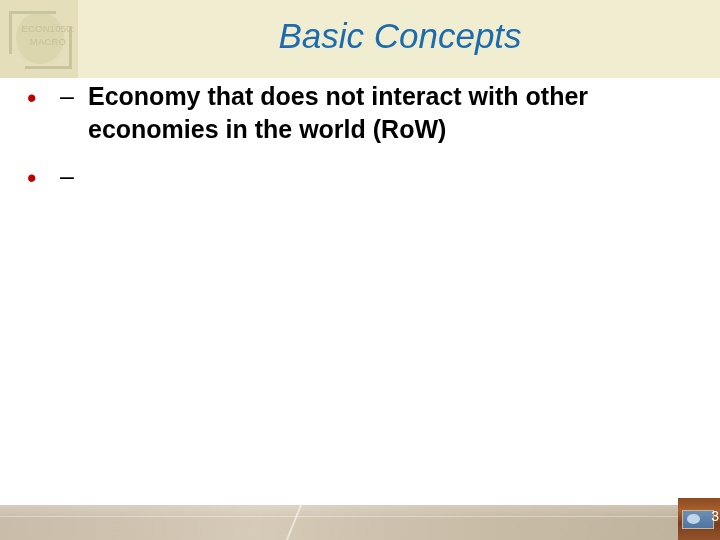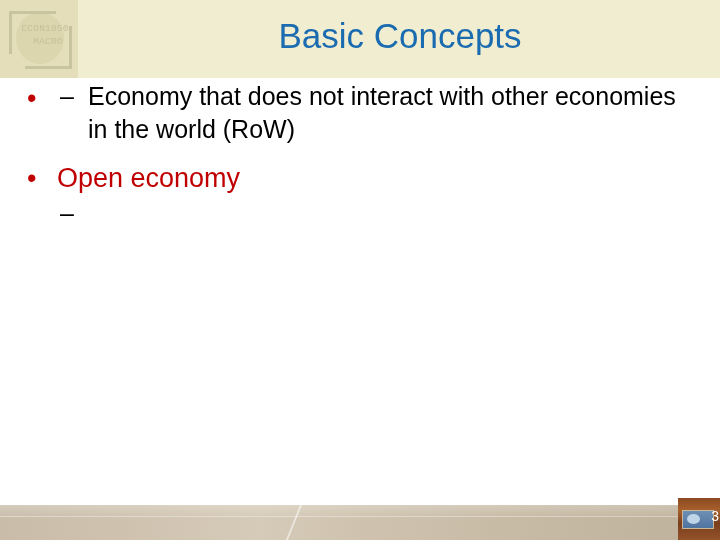--- a/index.html
+++ b/index.html
@@ -66,35 +66,36 @@
   }
   .logo-text {
     position: absolute;
     left: 0; top: 22px;
     width: 96px;
     text-align: center;
     color: #C6C09B;
     font-size: 9.5px;
     line-height: 13px;
     letter-spacing: 0.2px;
-    font-family: Liberation Mono, monospace;
+    font-family: Liberation Sans, sans-serif;
   }
 
   
   .slide-title {
     position: absolute;
     left: 88px; top: 14px;
     width: 624px;
     text-align: center;
     color: #1A6BB0;
     font-size: 35px;
     line-height: 44px;
     font-weight: normal;
     font-family: "Liberation Sans", sans-serif;
     white-space: nowrap;
+    font-style: italic;
   }
 
   
   .body-area {
     position: absolute;
     left: 0; top: 80px;
     width: 720px;
     height: 420px;
   }
 
@@ -129,20 +130,21 @@
     position: absolute;
     left: 60px;
     top: 0;
     color: #000000;
     font-size: 25px;
     line-height: 33px;
   }
   .bullet-l2 .text {
     display: block;
     max-width: 600px;
+    font-weight: bold;
   }
 
   .gap-after-l2 { height: 14px; }
 
   
   .footer-band {
     position: absolute;
     left: 0; top: 505px;
     width: 720px;
     height: 35px;
@@ -227,21 +229,20 @@
 
     <div class="bullet-l2">
       <span class="marker">–</span>
       <span class="text">Economy that does not interact with other economies in the world (RoW)</span>
     </div>
 
     <div class="gap-after-l2"></div>
 
     <div class="bullet-l1">
       <span class="marker">•</span>
-      <span class="text">Open economy</span>
     </div>
 
     <div class="bullet-l2">
       <span class="marker">–</span>
     </div>
 
   </div>
 
   <div class="footer-band">
     <div class="footer-seam2"></div>

